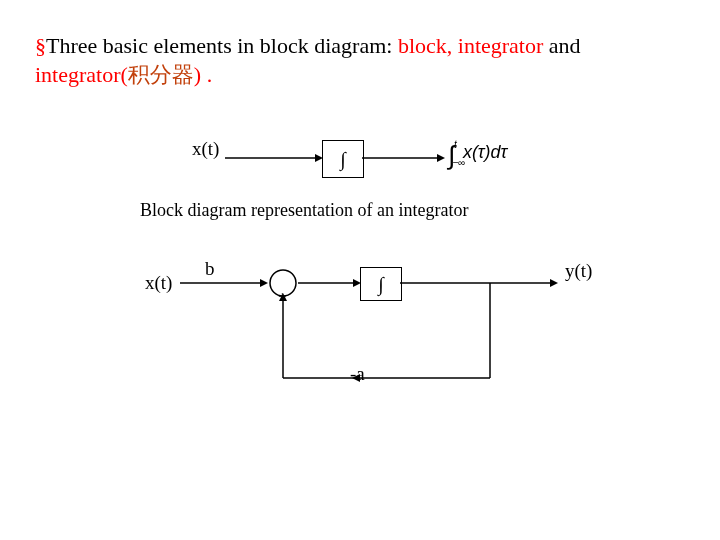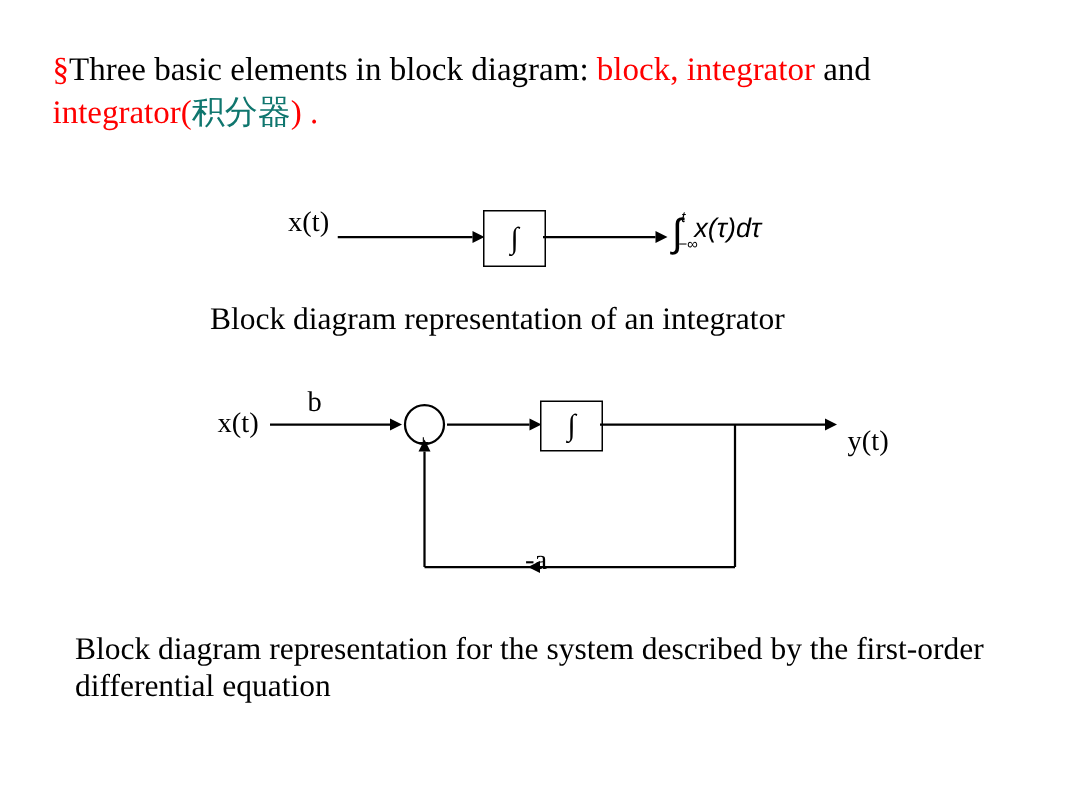--- a/index.html
+++ b/index.html
@@ -15,23 +15,23 @@
     position: relative;
     width: 720px;
     height: 540px;
   }
   .abs { position: absolute; }
   .title-line {
     font-size: 22px;
     line-height: 1.3;
   }
   .red { color: #ff0000; }
-  .purple { color: #0f766e; }
+  .purple { color: #c2410c; }
   .caption {
-    font-size: 21px;
+    font-size: 18px;
   }
   .label {
     font-size: 19px;
   }
   .small-int {
     font-size: 20px;
     font-family: "Times New Roman", serif;
   }
   .block {
     border: 1.5px solid #000;
@@ -105,32 +105,31 @@
 
   <div class="abs block" style="left:360px; top:267px; width:40px; height:32px;">
     <span class="small-int">∫</span>
   </div>
 
   <svg class="diagram" style="left:400px; top:273px;" width="160" height="20">
     <line x1="0" y1="10" x2="150" y2="10" stroke="#000" stroke-width="1.5"></line>
     <polygon points="150,6 158,10 150,14" fill="#000"></polygon>
   </svg>
 
-  <div class="abs label" style="left:565px; top:284px;">y(t)</div>
+  <div class="abs label" style="left:565px; top:260px;">y(t)</div>
 
   <svg class="diagram" style="left:270px; top:283px;" width="230" height="110">
 
     <line x1="220" y1="0" x2="220" y2="95" stroke="#000" stroke-width="1.5"></line>
 
     <line x1="220" y1="95" x2="13" y2="95" stroke="#000" stroke-width="1.5"></line>
 
     <line x1="13" y1="95" x2="13" y2="18" stroke="#000" stroke-width="1.5"></line>
 
     <polygon points="9,18 13,10 17,18" fill="#000"></polygon>
 
     <polygon points="90,91 82,95 90,99" fill="#000"></polygon>
   </svg>
 
   <div class="abs label" style="left:350px; top:363px;">-a</div>
 
-  <div class="abs caption" style="left:50px; top:420px; width:640px;">Block diagram representation for the system described  by the first-order differential equation</div>
 
 </div>
 
 </body></html>

